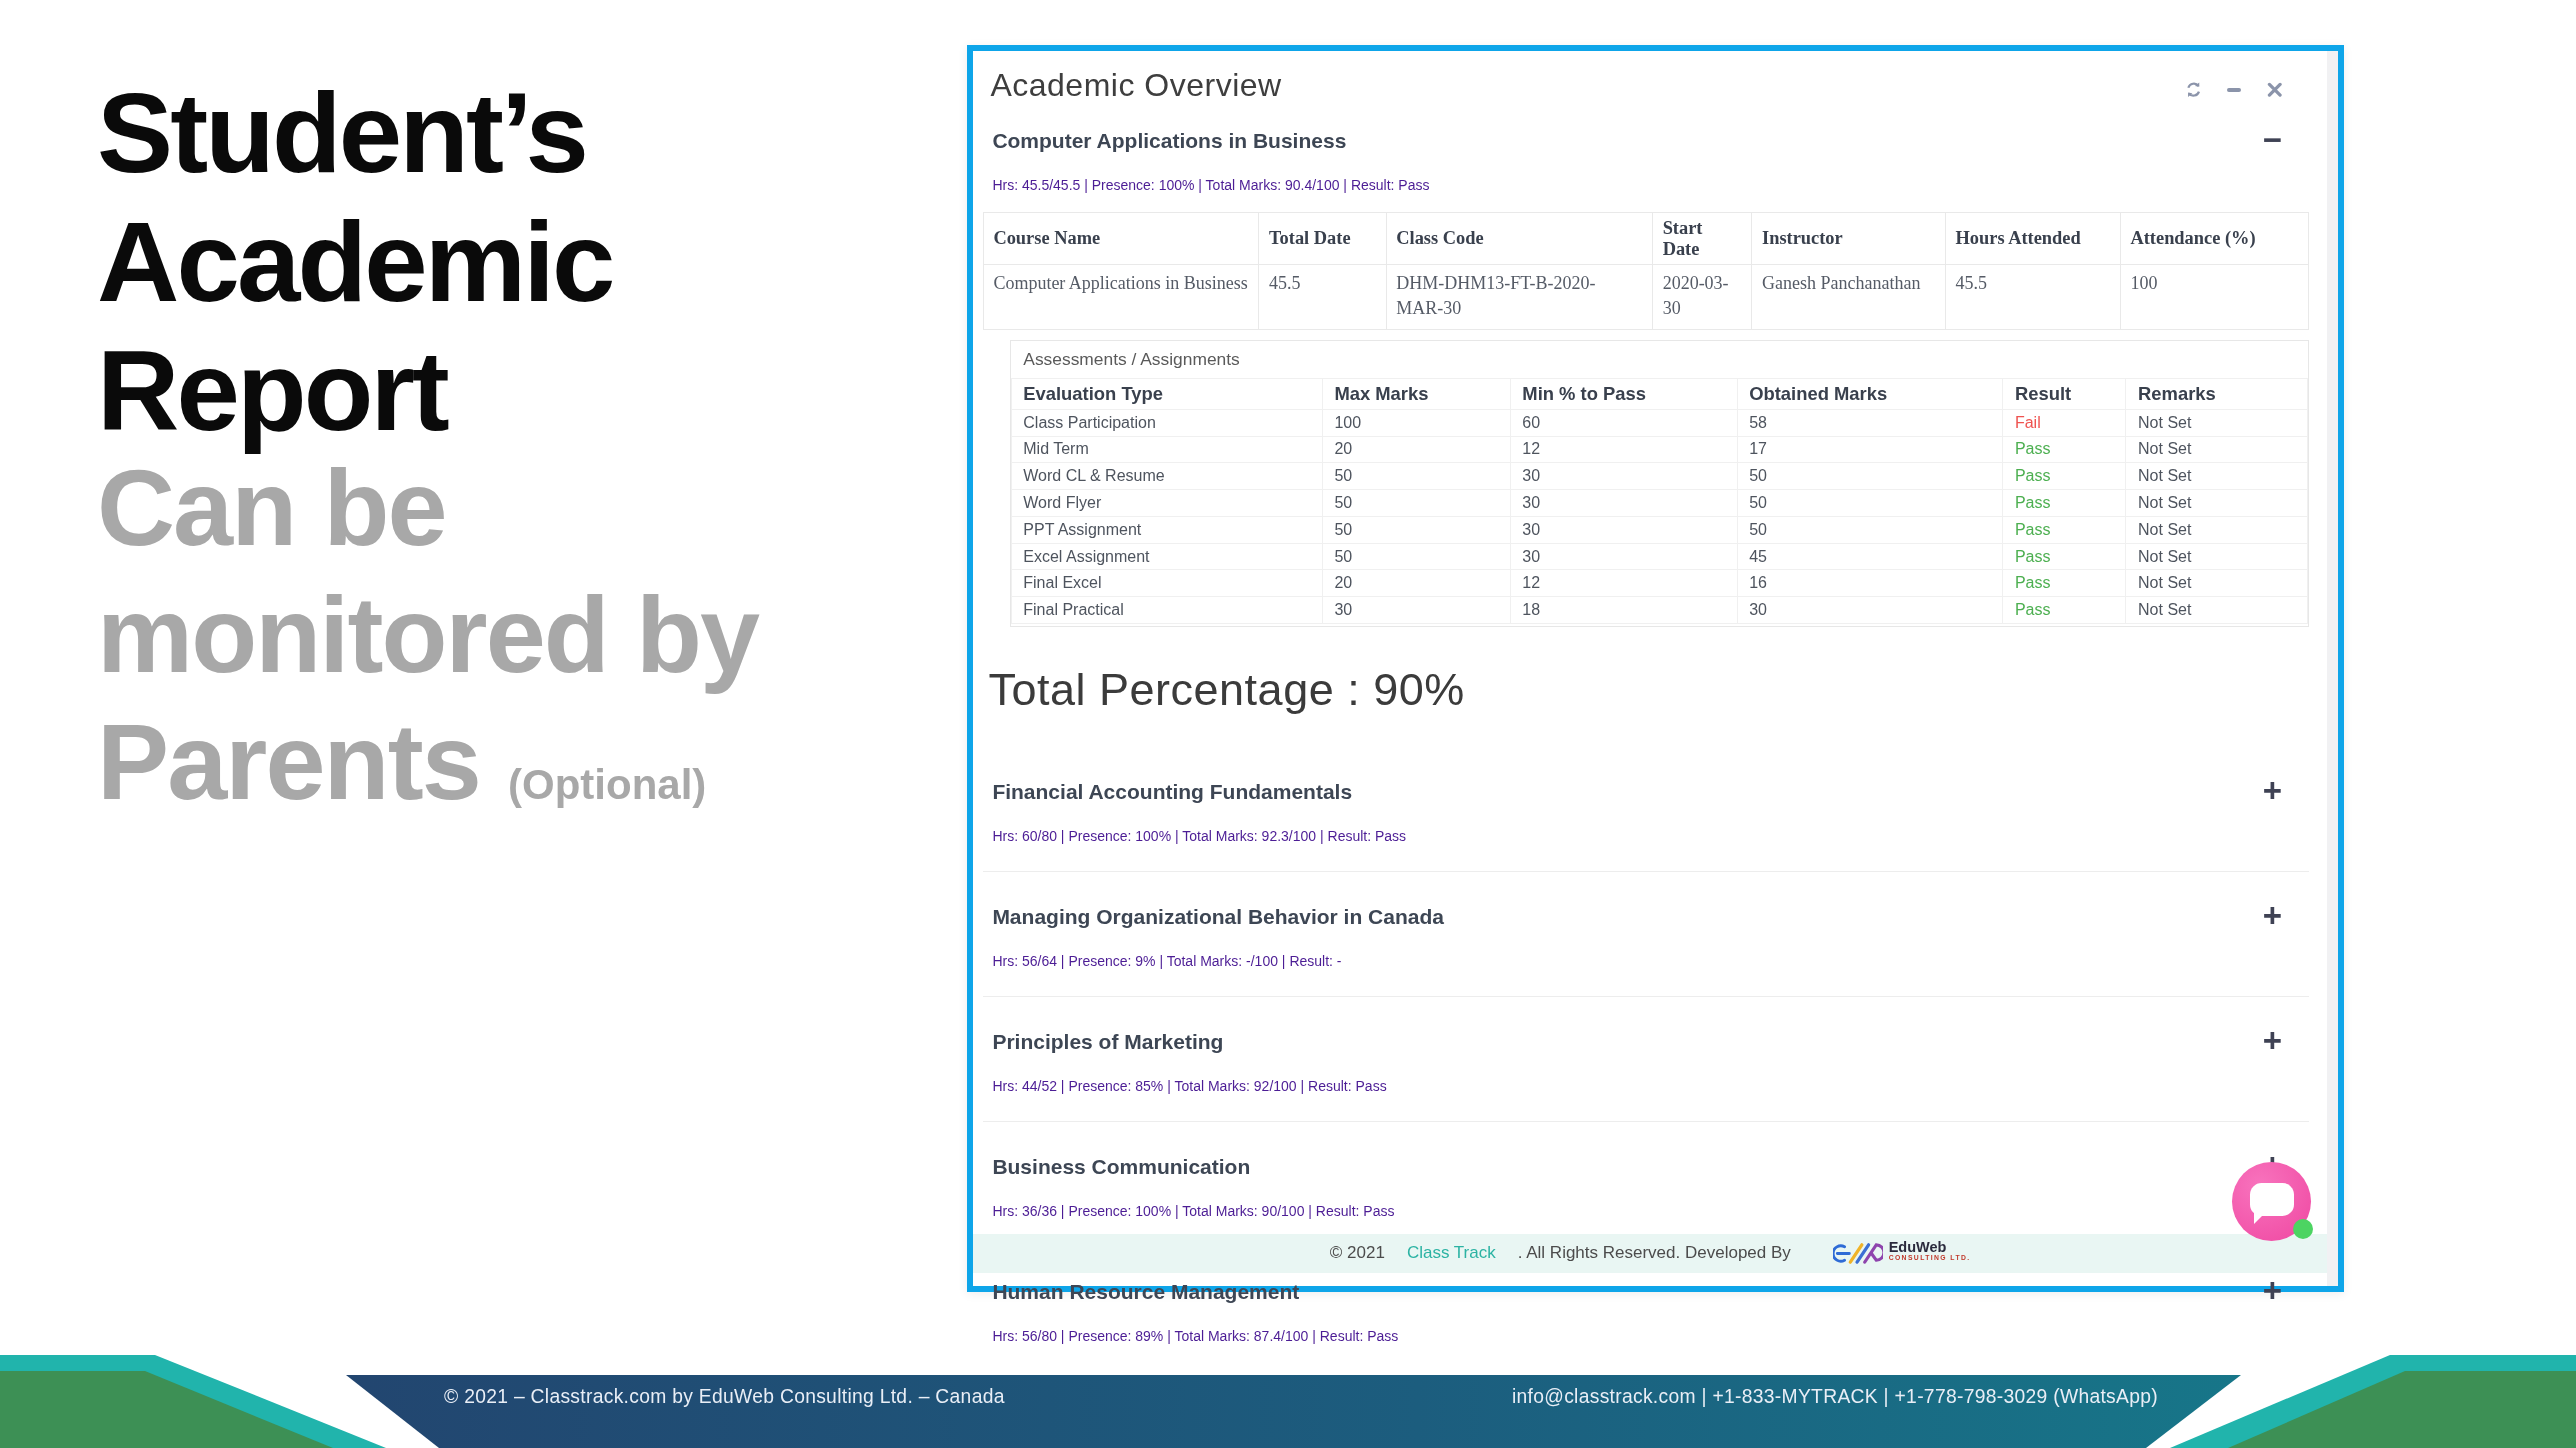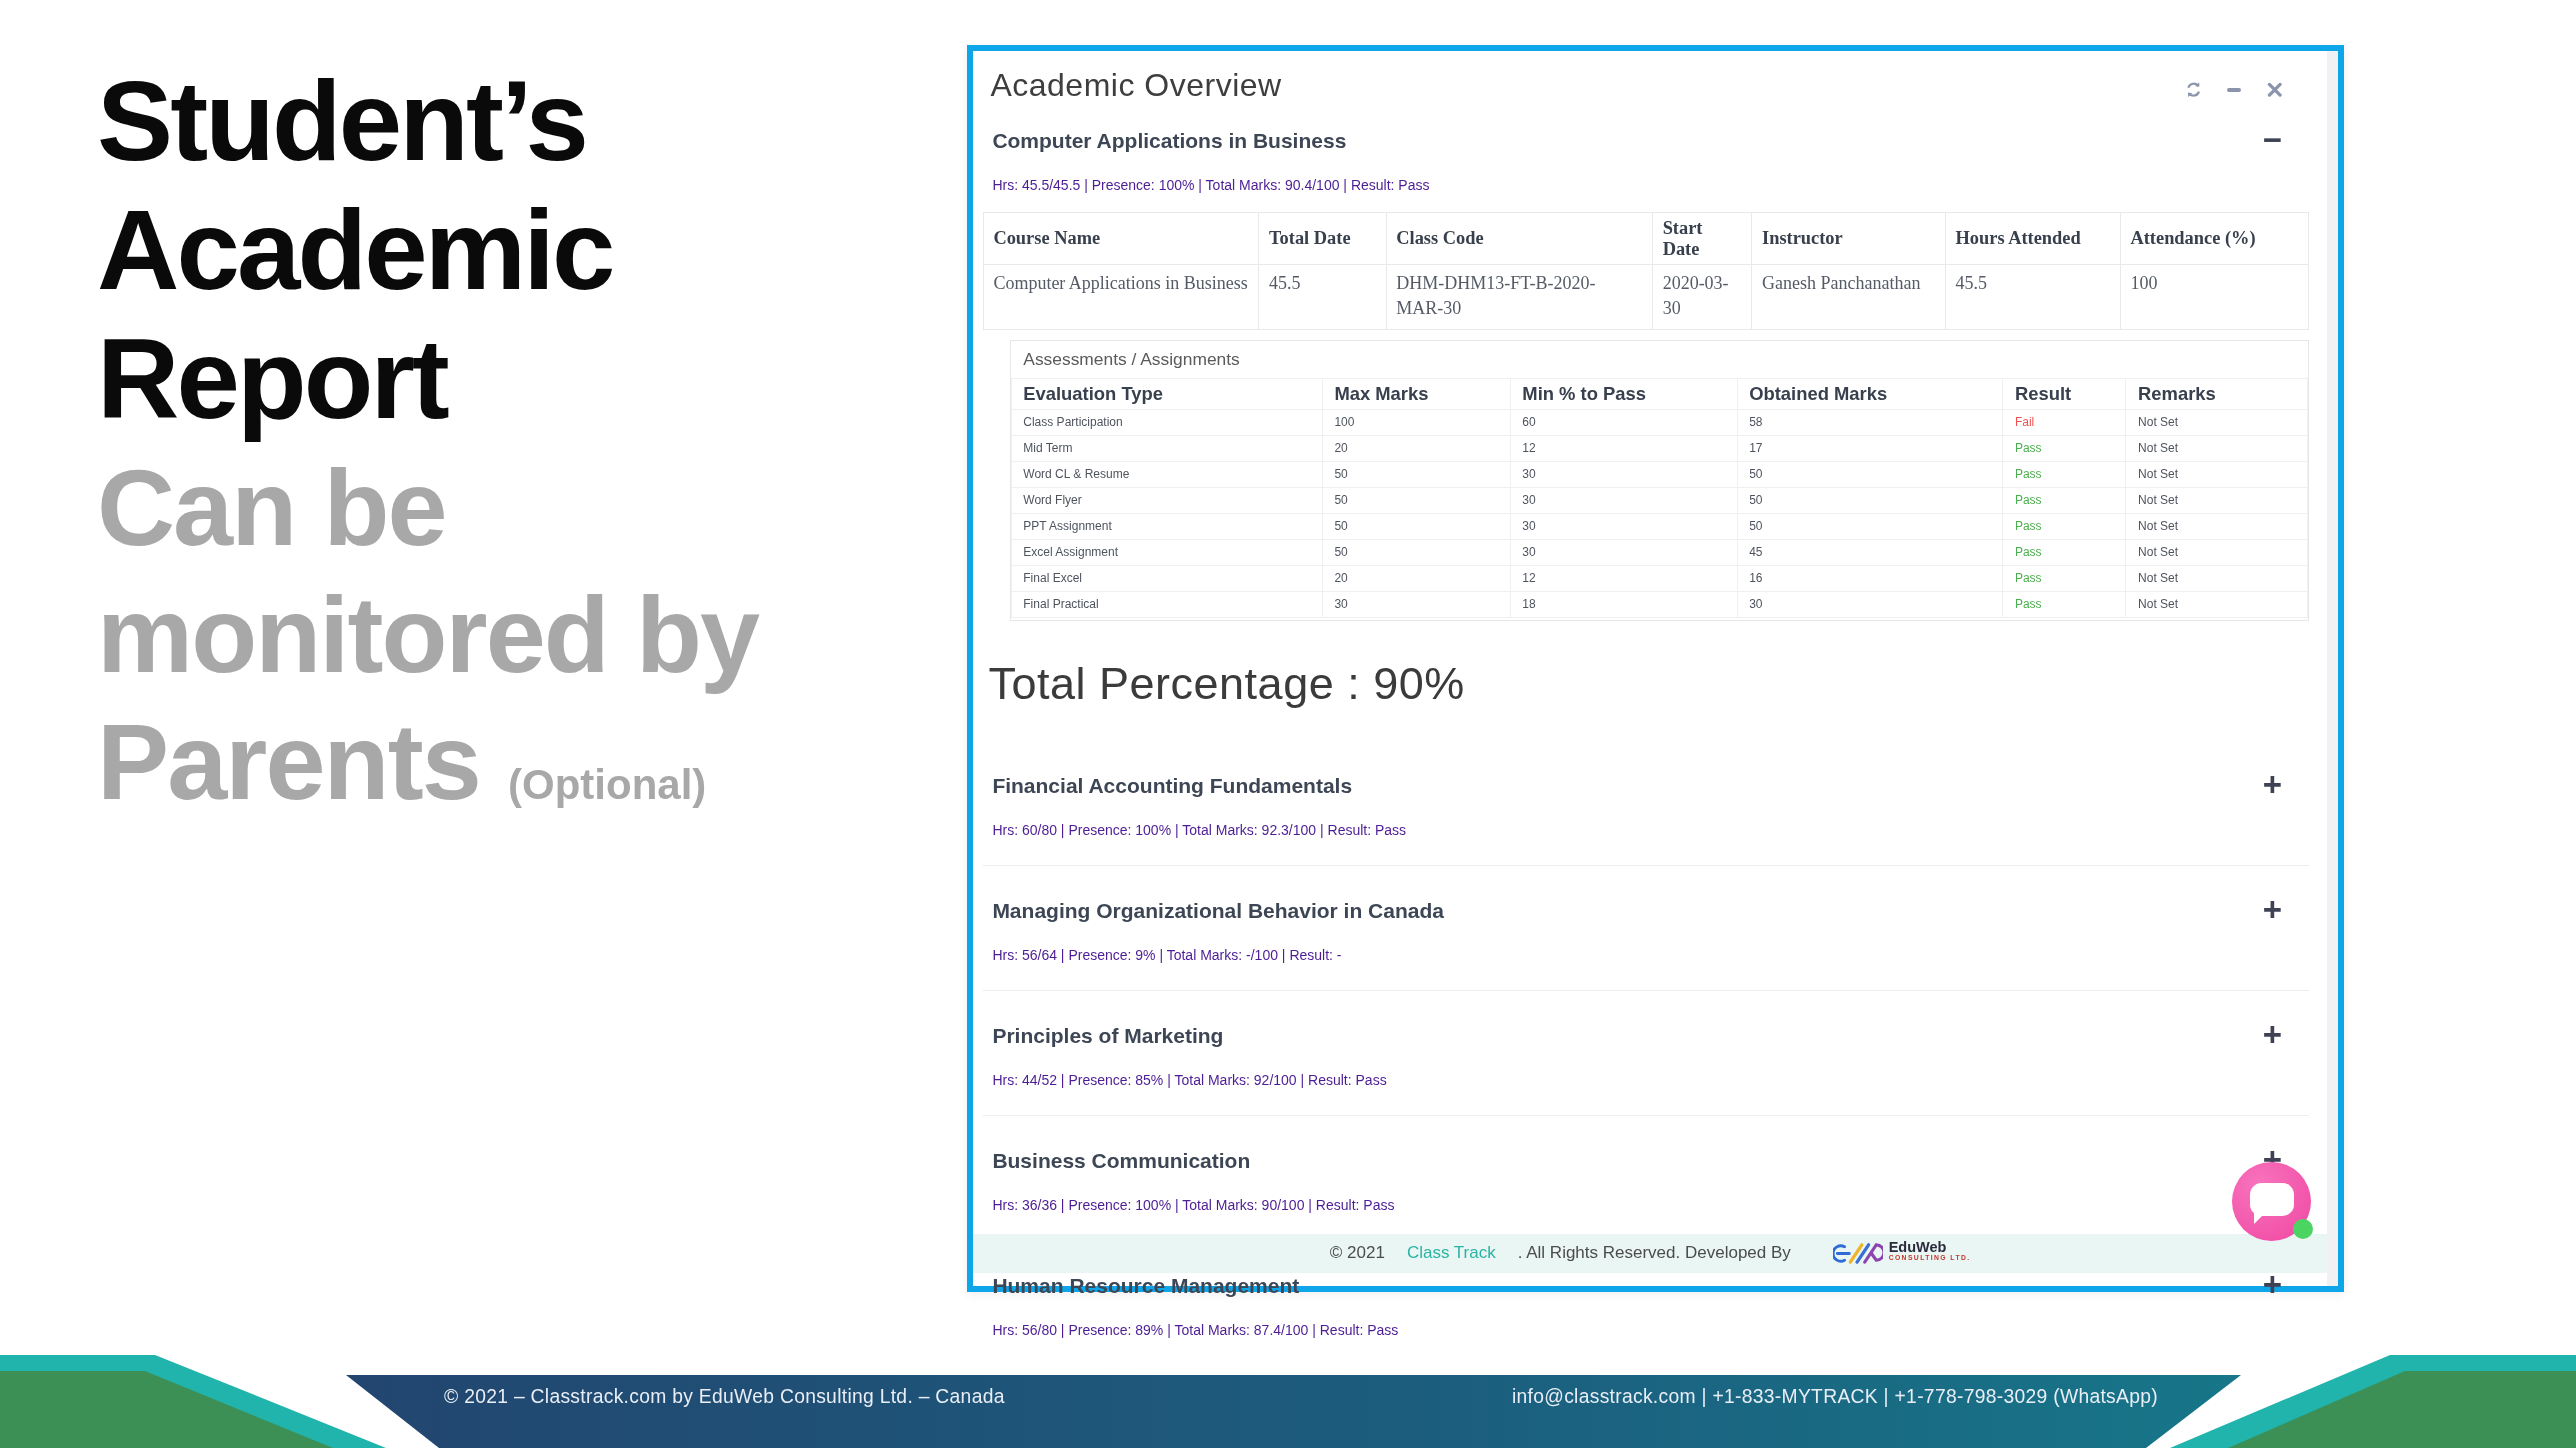--- a/index.html
+++ b/index.html
@@ -1,20 +1,20 @@
 <!DOCTYPE html>
 <html><head>
 <meta charset="utf-8">
 <style>
   * { margin:0; padding:0; box-sizing:border-box; }
   html,body { width:2576px; height:1449px; background:#ffffff; overflow:hidden;
               font-family:"Liberation Sans", sans-serif; }
 
   
-  .slide-title { position:absolute; left:97px; top:56px; width:618px;
+  .slide-title { position:absolute; left:97px; top:68px; width:618px;
     font-size:114px; line-height:129px; font-weight:900; color:#0a0a0a;
     letter-spacing:-2.9px; }
   .slide-sub { position:absolute; left:97px; top:444px; width:773px;
     font-size:108px; line-height:127px; font-weight:800; color:#a8a8a8;
     letter-spacing:-1.9px; }
   .slide-sub .note { font-size:42px; letter-spacing:0; font-weight:700; }
 
   
   .panel { position:absolute; left:967px; top:45px; width:1377px; height:1247px;
     background:#ffffff; border:6px solid #0ea5e9; box-shadow:0 1.9px 9.7px rgba(0,0,0,.07); }
@@ -39,21 +39,21 @@
   .info-table { margin-top:19.3px;font-family:Liberation Serif, serif; }
   .info-table th { font-size:18.4px; font-weight:700; color:#39404d; text-align:left;
     padding:4.8px 9.7px; border:1px solid #e9e9e9; }
   .info-table td { font-size:18px; color:#555b66; text-align:left; vertical-align:top;
     padding:5.8px 9.7px 7.7px; border:1px solid #e9e9e9; line-height:25px; }
 
   .assess-box { border:1px solid #e7e7e7; margin:9.7px 0 0 27px; padding-bottom:1.9px; }
   .assess-label { font-size:17.4px; color:#5a5a5a; padding:8.7px 0 7.7px 12.6px; }
   .assess-table th { font-size:18.4px; font-weight:700; color:#39404d; text-align:left;
     padding:3.9px 11.6px; border:1px solid #f0f0f0; }
-  .assess-table td { font-size:12px; color:#4e545e; padding:3.9px 11.6px; height:26px;
+  .assess-table td { font-size:16px; color:#4e545e; padding:3.9px 11.6px; height:26px;
     border:1px solid #f0f0f0; }
   .assess-table td.pass { color:#4caf50; }
   .assess-table td.fail { color:#ef5350; }
 
   .total-pct { margin:37px 0 0 5.8px; font-size:45px; color:#3b3b3b; letter-spacing:0.5px; }
 
   .collapsed-list { margin-top:31px; }
   .collapsed { padding:33px 0 27px; border-bottom:1px solid #ededed; }
   .collapsed:last-child { border-bottom:none; }
 

